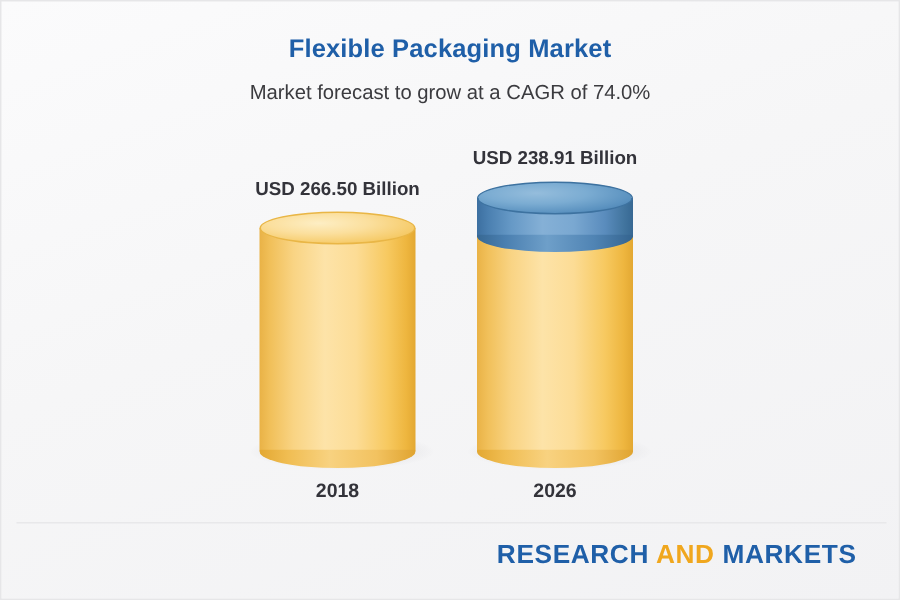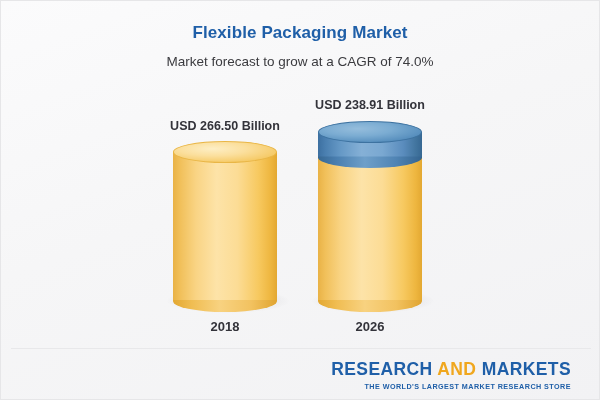--- a/index.html
+++ b/index.html
@@ -154,16 +154,15 @@
       <div class="cat-label" style="left:279px;top:318px;">2026</div>
     </div>
 
   </div>
 
   <div id="footer-divider"></div>
 
 
   <div id="logo">
     <div id="logo-wordmark"><span class="lg-blue">RESEARCH</span> <span class="lg-gold">AND</span> <span class="lg-blue">MARKETS</span></div>
-    <div id="logo-tagline">THE WORLD'S LARGEST MARKET RESEARCH STORE</div>
   </div>
 
 </div>
 
 </body></html>

